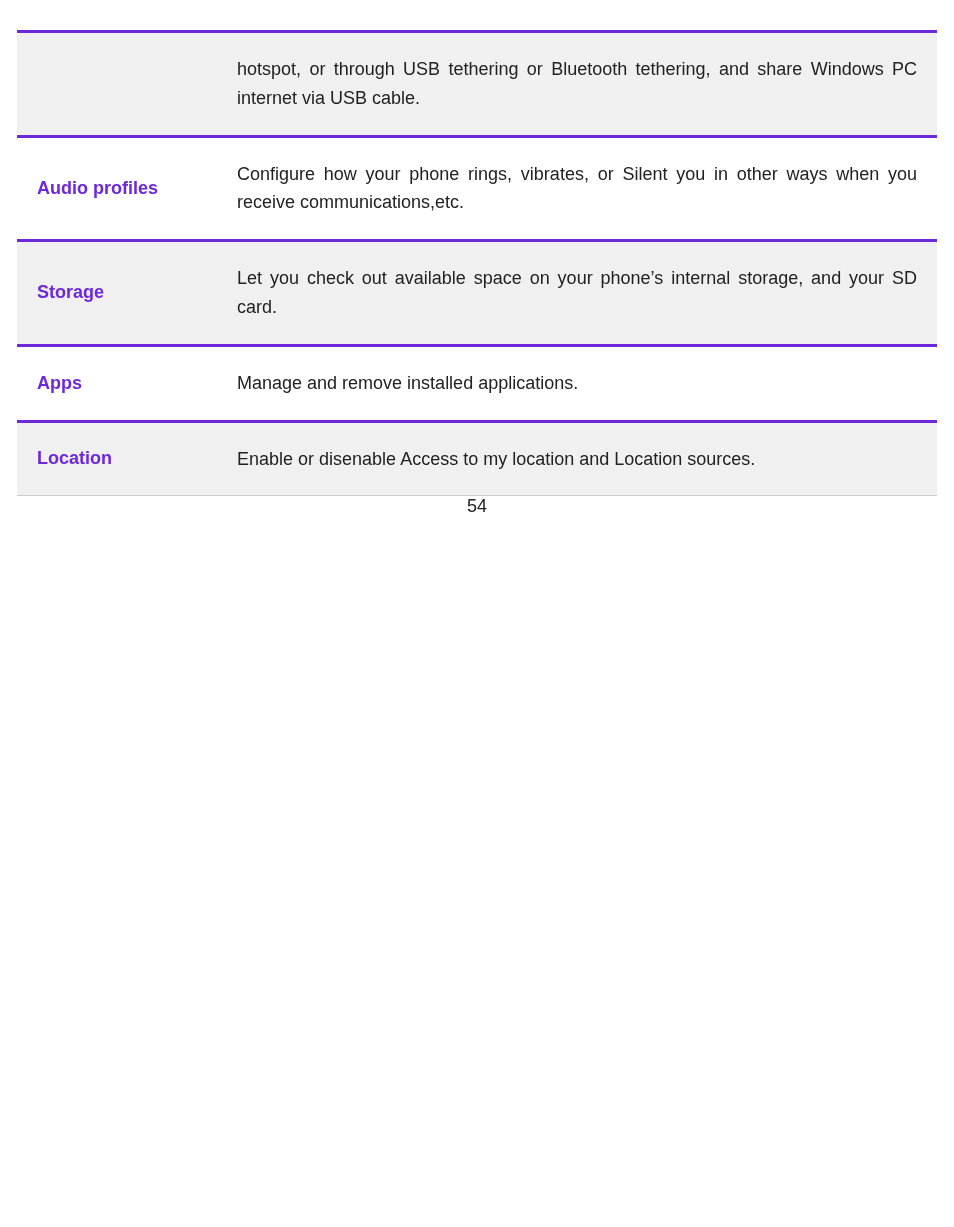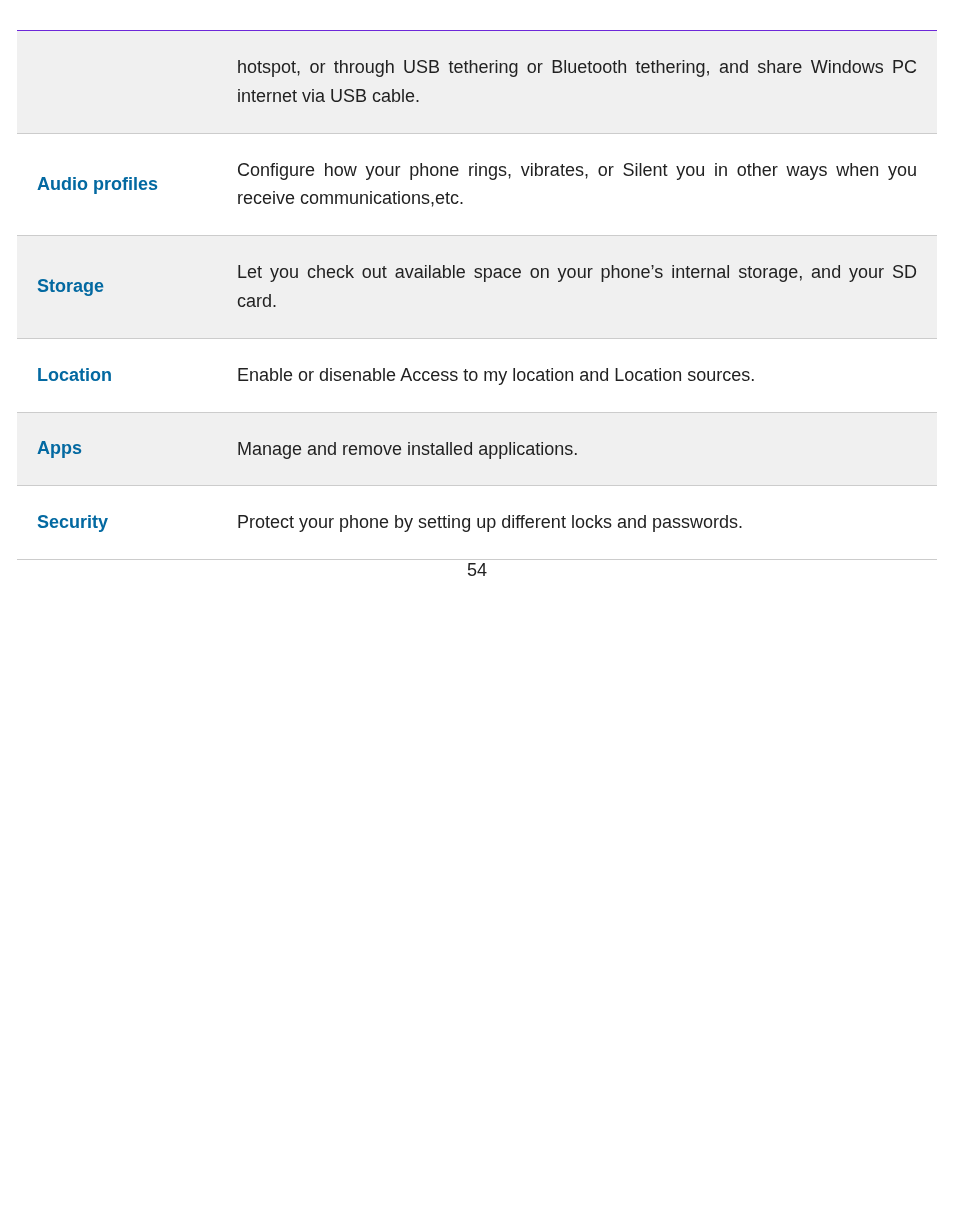--- a/index.html
+++ b/index.html
@@ -29,41 +29,41 @@
       align-items: center;
     }
 
     .settings-table {
       width: 920px;
       border-collapse: collapse;
     }
 
     .settings-table tr {
       border-bottom: 1px solid #cccccc;
-      border-top: 1px solid #6d28d9;
+      border-top: 3px solid #6d28d9;
     }
 
     .settings-table tr:nth-child(odd) {
       background-color: #f0f0f0;
     }
 
     .settings-table tr:nth-child(even) {
       background-color: #ffffff;
     }
 
     .settings-table td {
       padding: 22px 20px;
       vertical-align: middle;
     }
 
     .label-cell {
       width: 200px;
       font-weight: bold;
       font-size: 18px;
-      color: #0369a1;
+      color: #6d28d9;
       text-align: left;
       padding-left: 30px;
     }
 
     .desc-cell {
       font-size: 18px;
       color: #222222;
       text-align: justify;
       line-height: 1.6;
       padding-right: 30px;
@@ -87,27 +87,23 @@
         </tr>
         <tr>
           <td class="label-cell">Audio profiles</td>
           <td class="desc-cell">Configure how your phone rings, vibrates, or Silent you in other ways when you receive communications,etc.</td>
         </tr>
         <tr>
           <td class="label-cell">Storage</td>
           <td class="desc-cell">Let you check out available space on your phone’s internal storage, and your SD card.</td>
         </tr>
         <tr>
-          <td class="label-cell">Location</td>
-          <td class="desc-cell">Enable or disenable Access to my location and Location sources.</td>
-        </tr>
-        <tr>
           <td class="label-cell">Apps</td>
           <td class="desc-cell">Manage and remove installed applications.</td>
         </tr>
         <tr>
-          <td class="label-cell">Security</td>
-          <td class="desc-cell">Protect your phone by setting up different locks and passwords.</td>
+          <td class="label-cell">Location</td>
+          <td class="desc-cell">Enable or disenable Access to my location and Location sources.</td>
         </tr>
       </tbody>
   </table>
   <div class="page-number">54</div>
 </div>
 
 </body></html>

